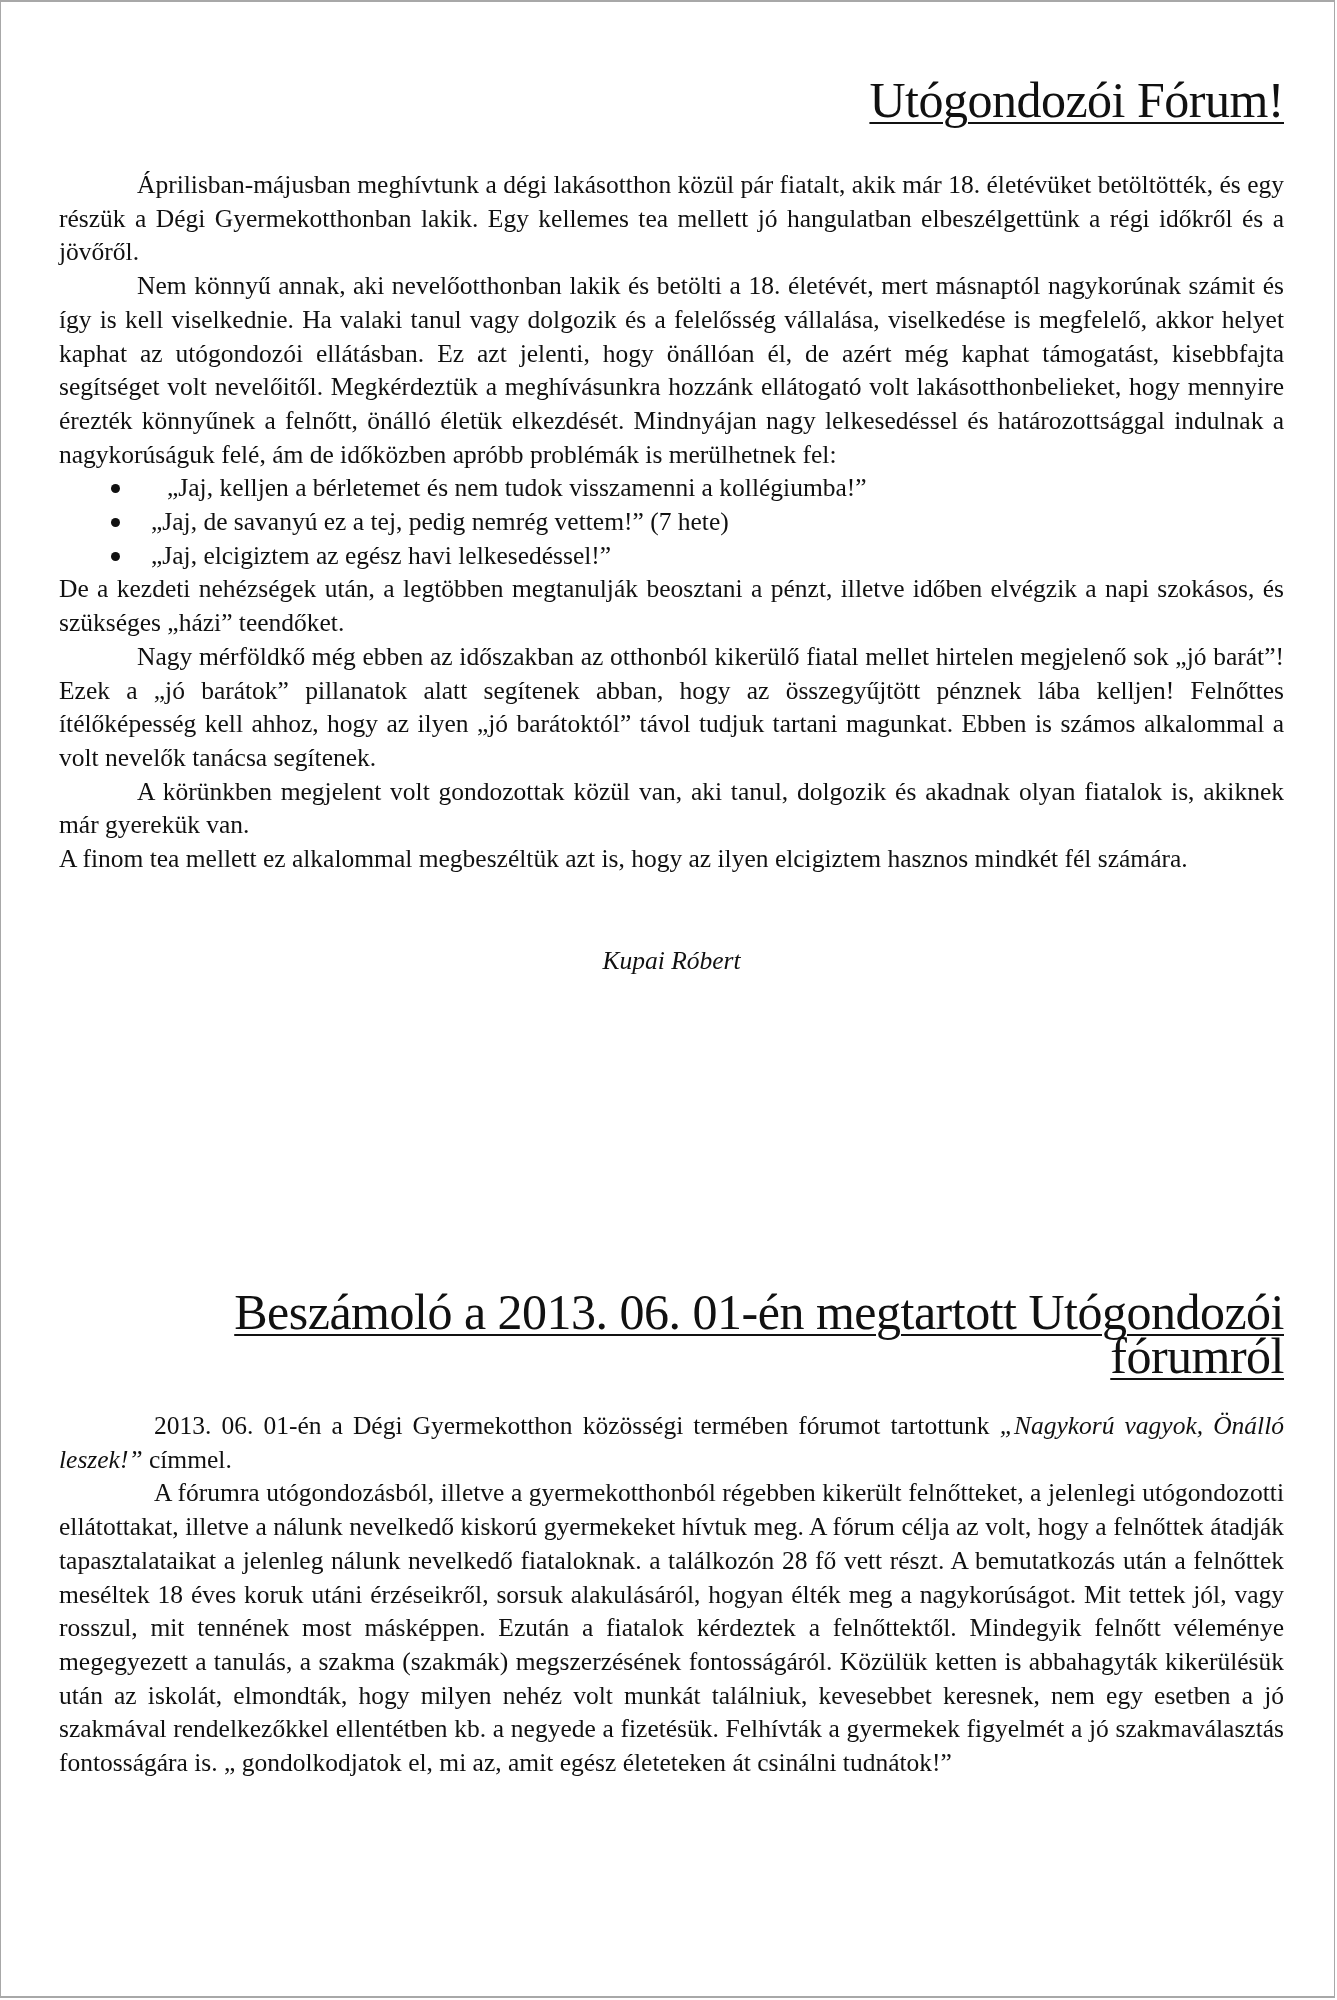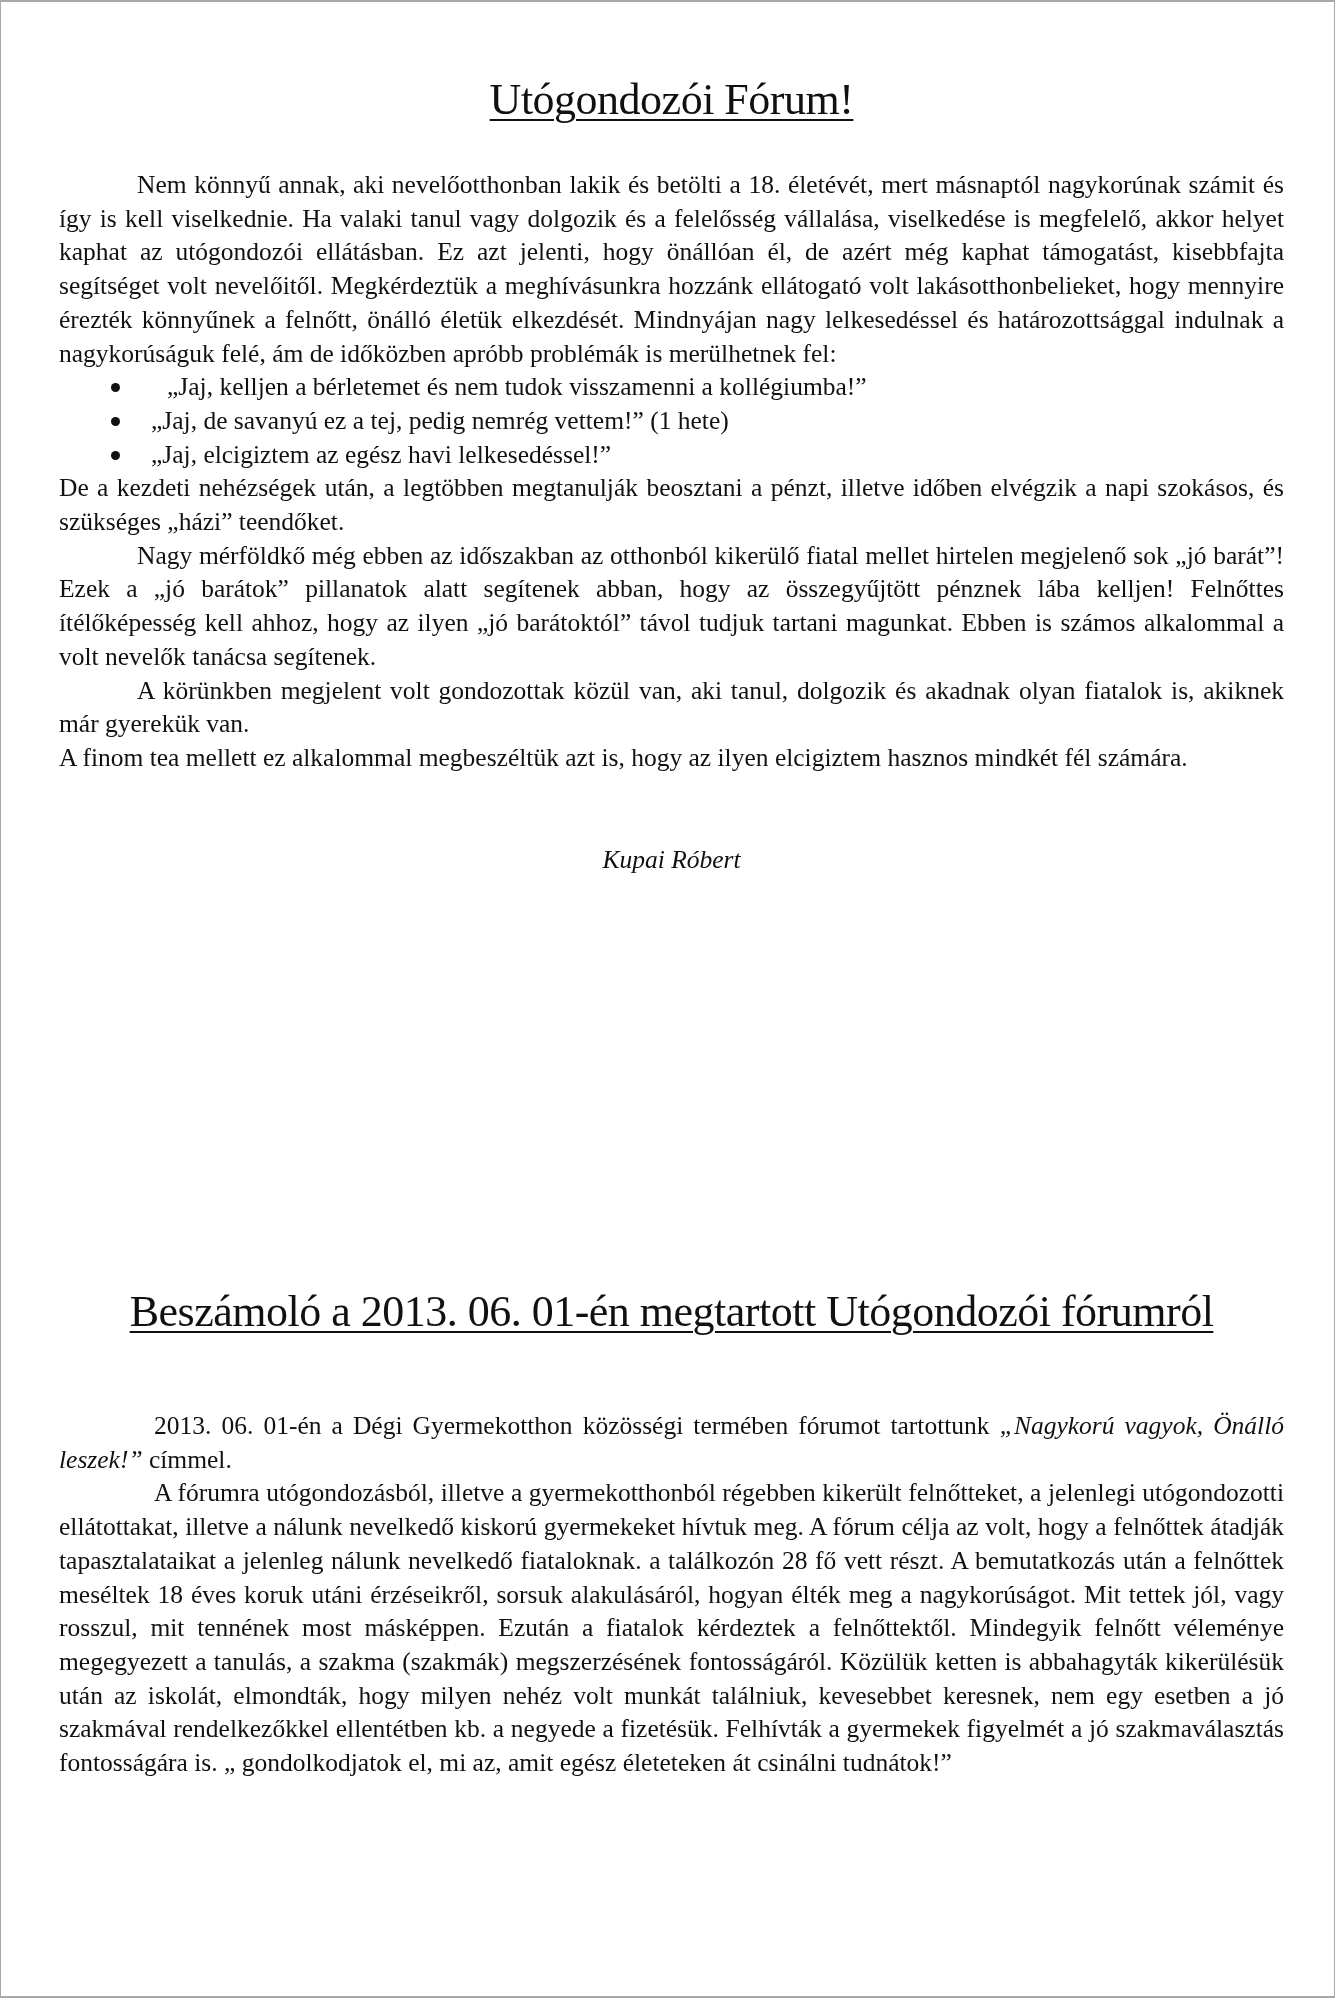--- a/index.html
+++ b/index.html
@@ -10,22 +10,22 @@
     box-sizing: border-box; background: #fff;
   }
   .content {
     position: absolute; left: 58px; top: 0; width: 1225px;
     font-family: "Liberation Serif", "DejaVu Serif", serif;
     color: #111;
     font-size: 25.5px;
     line-height: 33.7px;
   }
   .title {
-    text-align: center; font-weight: normal; margin: 0;
-    font-size: 44px; line-height: 44px; text-decoration: underline;
+    text-align: right; font-weight: normal; margin: 0;
+    font-size: 50px; line-height: 44px; text-decoration: underline;
     text-decoration-thickness: 2px; text-underline-offset: 5px;
     letter-spacing: -0.5px;
   }
   .title1 { position: absolute; left: 0; width: 1225px; top: 76px; }
   .title2 { position: absolute; left: 0; width: 1225px; top: 1288px; }
   p { margin: 0; text-align: justify; }
   .indent { text-indent: 78px; }
   .indent2 { text-indent: 95px; }
   .sec1 { position: absolute; left: 0; width: 1225px; top: 166px; }
   .sec2 { position: absolute; left: 0; width: 1225px; top: 1390px; margin-top: 17px; }
@@ -41,25 +41,26 @@
 </style>
 </head>
 <body>
 
 <div class="page">
   <div class="content">
 
     <h1 class="title title1">Utógondozói Fórum!</h1>
 
     <div class="sec1">
+      <p class="indent">Áprilisban-májusban meghívtunk a dégi lakásotthon közül pár fiatalt, akik már 18. életévüket betöltötték, és egy részük a Dégi Gyermekotthonban lakik. Egy kellemes tea mellett jó hangulatban elbeszélgettünk a régi időkről és a jövőről.</p>
       <p class="indent">Nem könnyű annak, aki nevelőotthonban lakik és betölti a 18. életévét, mert másnaptól nagykorúnak számit és így is kell viselkednie. Ha valaki tanul vagy dolgozik és a felelősség vállalása, viselkedése is megfelelő, akkor helyet kaphat az utógondozói ellátásban. Ez azt jelenti, hogy önállóan él, de azért még kaphat támogatást, kisebbfajta segítséget volt nevelőitől. Megkérdeztük a meghívásunkra hozzánk ellátogató volt lakásotthonbelieket, hogy mennyire érezték könnyűnek a felnőtt, önálló életük elkezdését. Mindnyájan nagy lelkesedéssel és határozottsággal indulnak a nagykorúságuk felé, ám de időközben apróbb problémák is merülhetnek fel:</p>
 
       <ul class="bullets">
         <li><span class="bullet-dot"></span><span>„Jaj, kelljen a bérletemet és nem tudok visszamenni a kollégiumba!”</span></li>
-        <li><span class="bullet-dot"></span><span>„Jaj, de savanyú ez a tej, pedig nemrég vettem!” (1 hete)</span></li>
+        <li><span class="bullet-dot"></span><span>„Jaj, de savanyú ez a tej, pedig nemrég vettem!” (7 hete)</span></li>
         <li><span class="bullet-dot"></span><span>„Jaj, elcigiztem az egész havi lelkesedéssel!”</span></li>
       </ul>
 
       <p>De a kezdeti nehézségek után, a legtöbben megtanulják beosztani a pénzt, illetve időben elvégzik a napi szokásos, és szükséges „házi” teendőket.</p>
       <p class="indent">Nagy mérföldkő még ebben az időszakban az otthonból kikerülő fiatal mellet hirtelen megjelenő sok „jó barát”! Ezek a „jó barátok” pillanatok alatt segítenek abban, hogy az összegyűjtött pénznek lába kelljen! Felnőttes ítélőképesség kell ahhoz, hogy az ilyen „jó barátoktól” távol tudjuk tartani magunkat. Ebben is számos alkalommal a volt nevelők tanácsa segítenek.</p>
       <p class="indent">A körünkben megjelent volt gondozottak közül van, aki tanul, dolgozik és akadnak olyan fiatalok is, akiknek már gyerekük van.</p>
       <p>A finom tea mellett ez alkalommal megbeszéltük azt is, hogy az ilyen elcigiztem hasznos mindkét fél számára.</p>
 
       <p class="signature">Kupai Róbert</p>
     </div>

